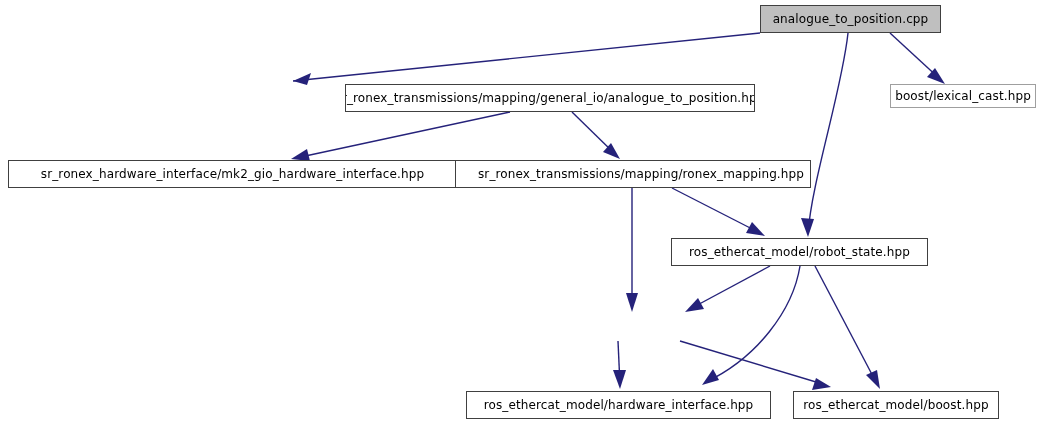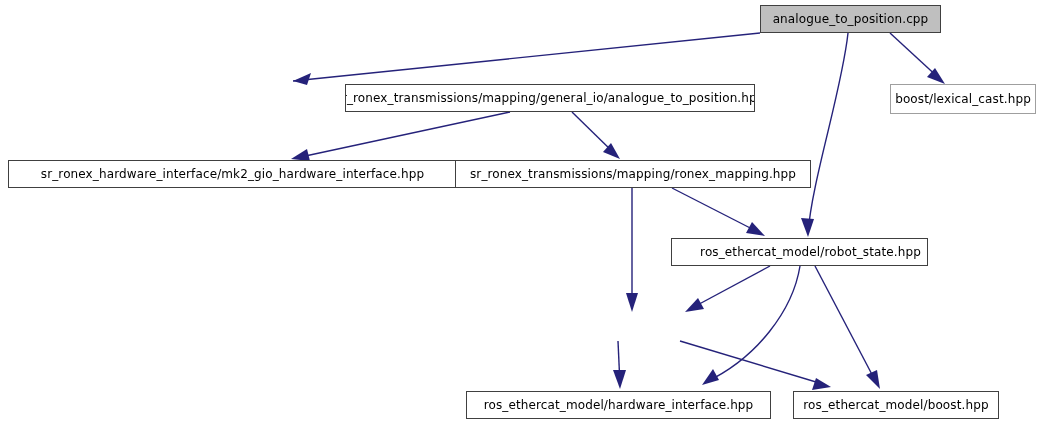--- a/index.html
+++ b/index.html
@@ -132,33 +132,33 @@
   </svg>
 
   <div class="node-box root" style="left:760px; top:5px; width:181px; height:28px;">
     <span class="node-label">analogue_to_position.cpp</span>
   </div>
 
   <div class="node-box" style="left:345px; top:84px; width:410px; height:28px;">
     <span class="node-label">sr_ronex_transmissions/mapping/general_io/analogue_to_position.hpp</span>
   </div>
 
-  <div class="node-box external" style="left:890px; top:84px; width:146px; height:30px;">
+  <div class="node-box external" style="left:890px; top:84px; width:146px; height:24px;">
     <span class="node-label">boost/lexical_cast.hpp</span>
   </div>
 
   <div class="node-box" style="left:8px; top:160px; width:449px; height:28px;">
     <span class="node-label">sr_ronex_hardware_interface/mk2_gio_hardware_interface.hpp</span>
   </div>
 
-  <div class="node-box" style="left:455px; top:160px; width:356px; height:28px;">
+  <div class="node-box" style="left:455px; top:160px; width:356px; height:28px;justify-content:flex-end;">
     <span class="node-label">sr_ronex_transmissions/mapping/ronex_mapping.hpp</span>
   </div>
 
-  <div class="node-box" style="left:671px; top:238px; width:257px; height:28px;justify-content:flex-end;">
+  <div class="node-box" style="left:671px; top:238px; width:257px; height:28px;">
     <span class="node-label">ros_ethercat_model/robot_state.hpp</span>
   </div>
 
 
   <div class="node-box" style="left:466px; top:391px; width:305px; height:28px;">
     <span class="node-label">ros_ethercat_model/hardware_interface.hpp</span>
   </div>
 
   <div class="node-box" style="left:793px; top:391px; width:206px; height:28px;">
     <span class="node-label">ros_ethercat_model/boost.hpp</span>

